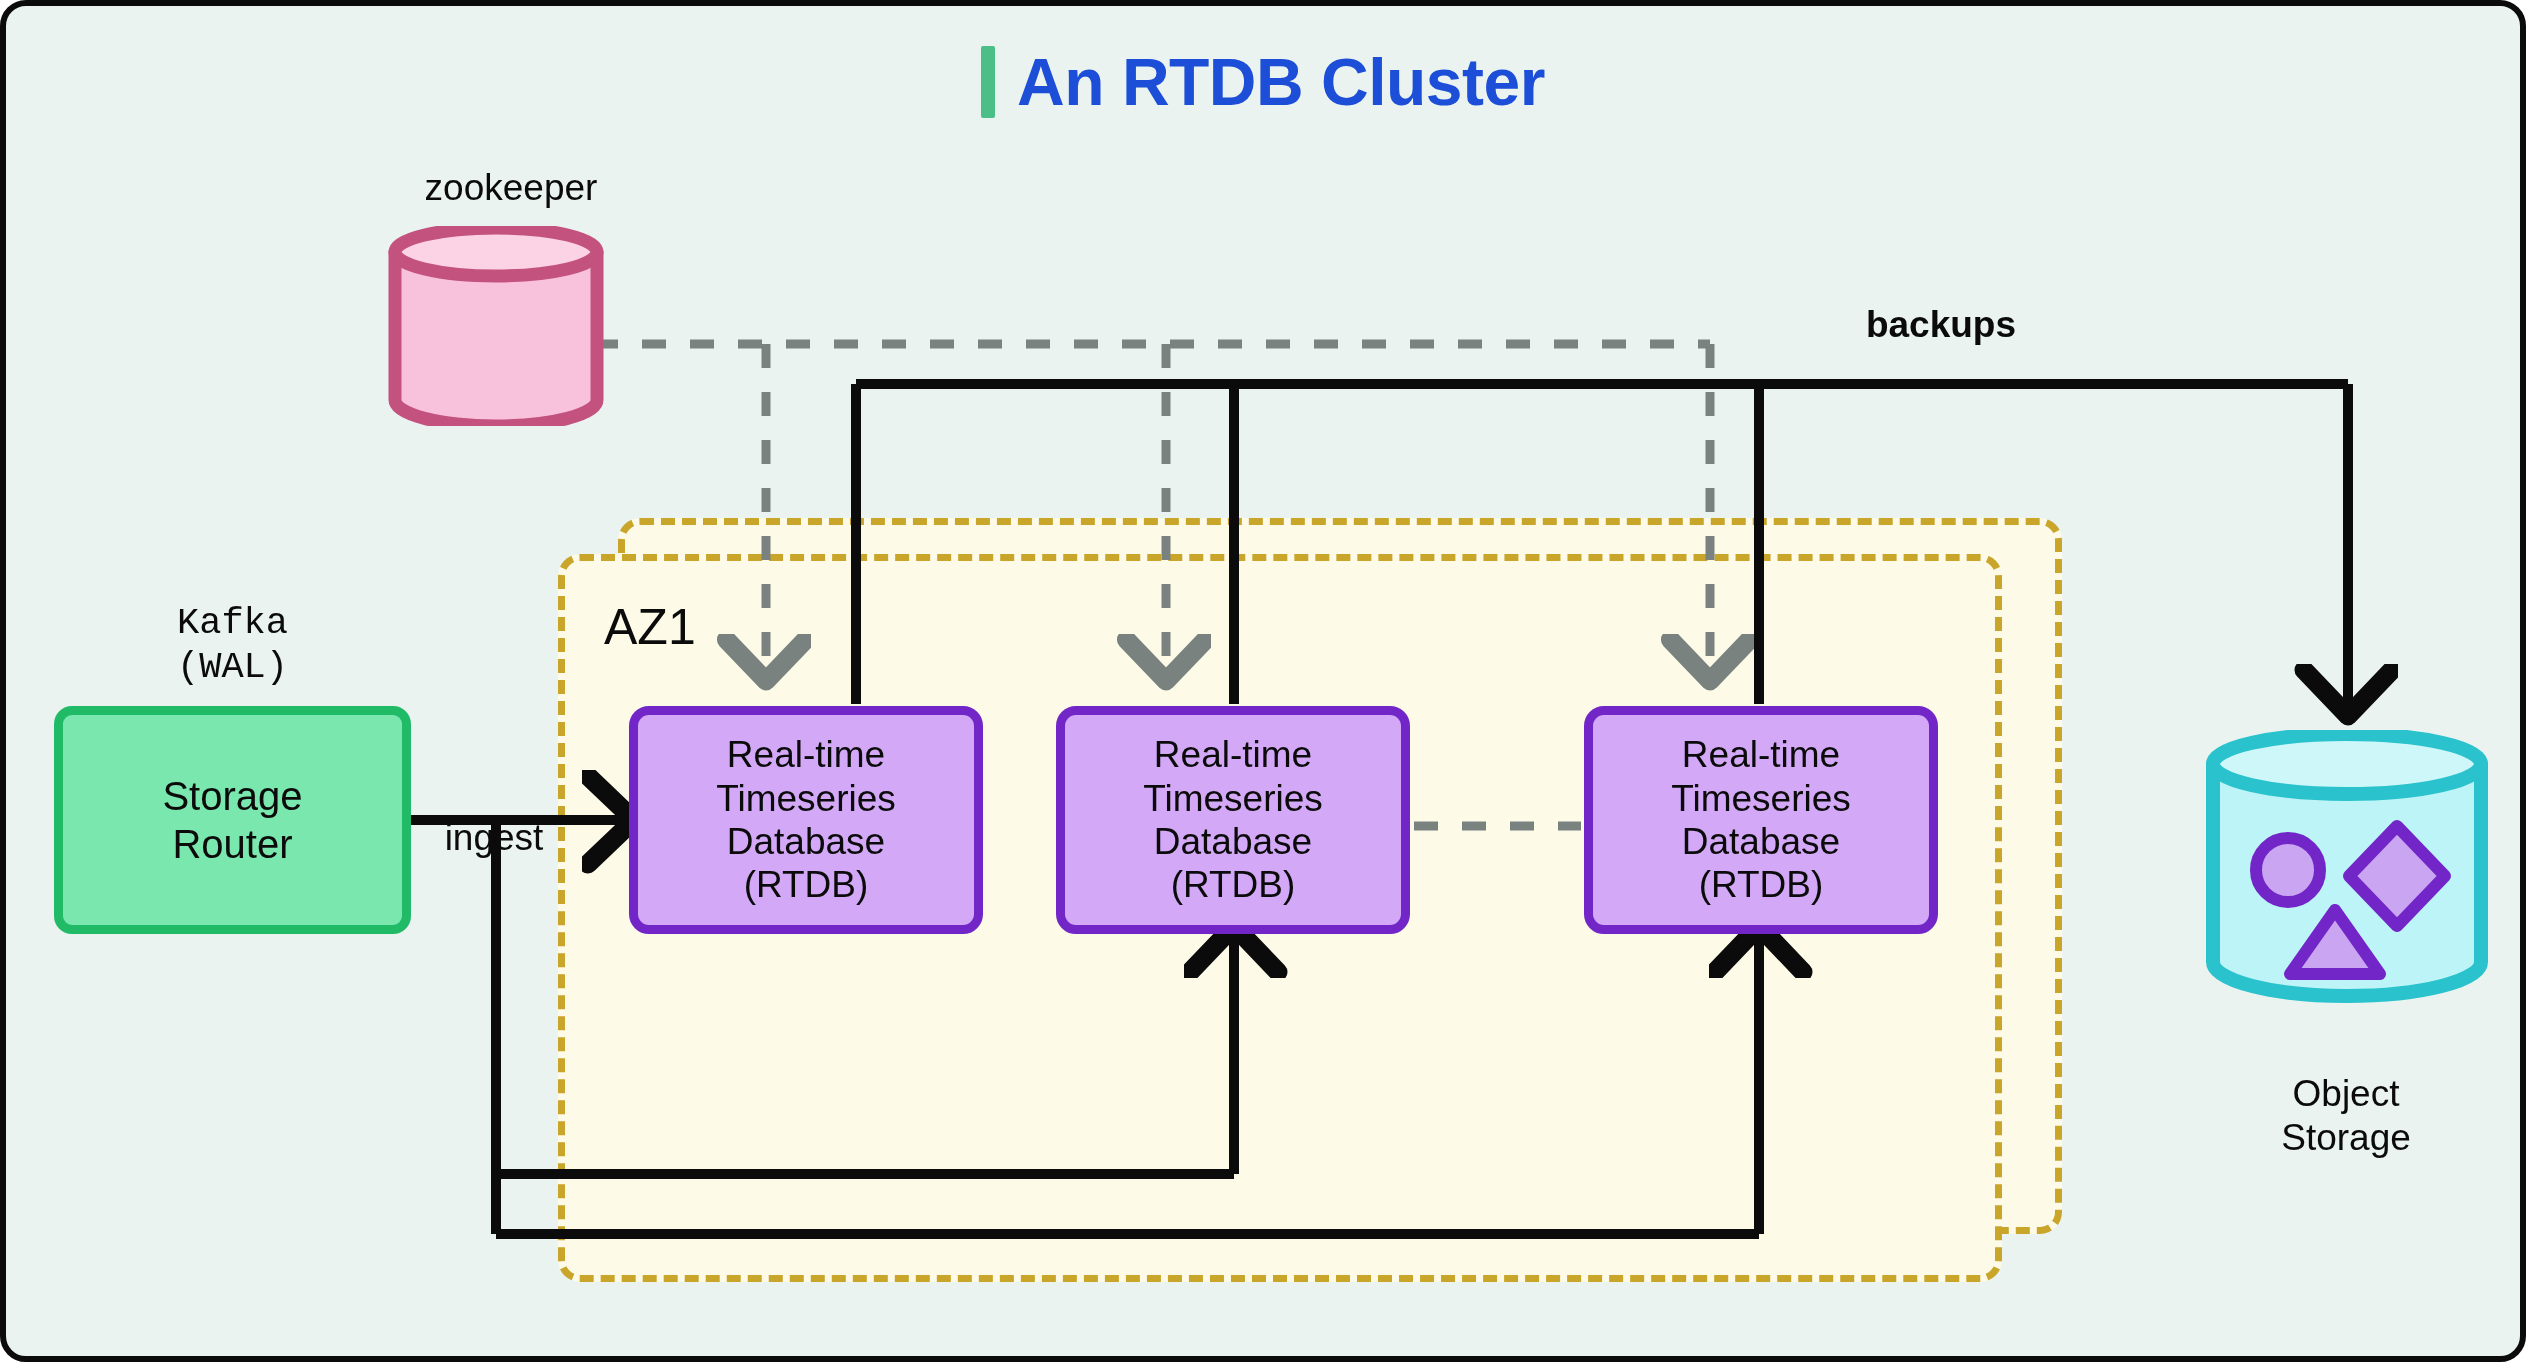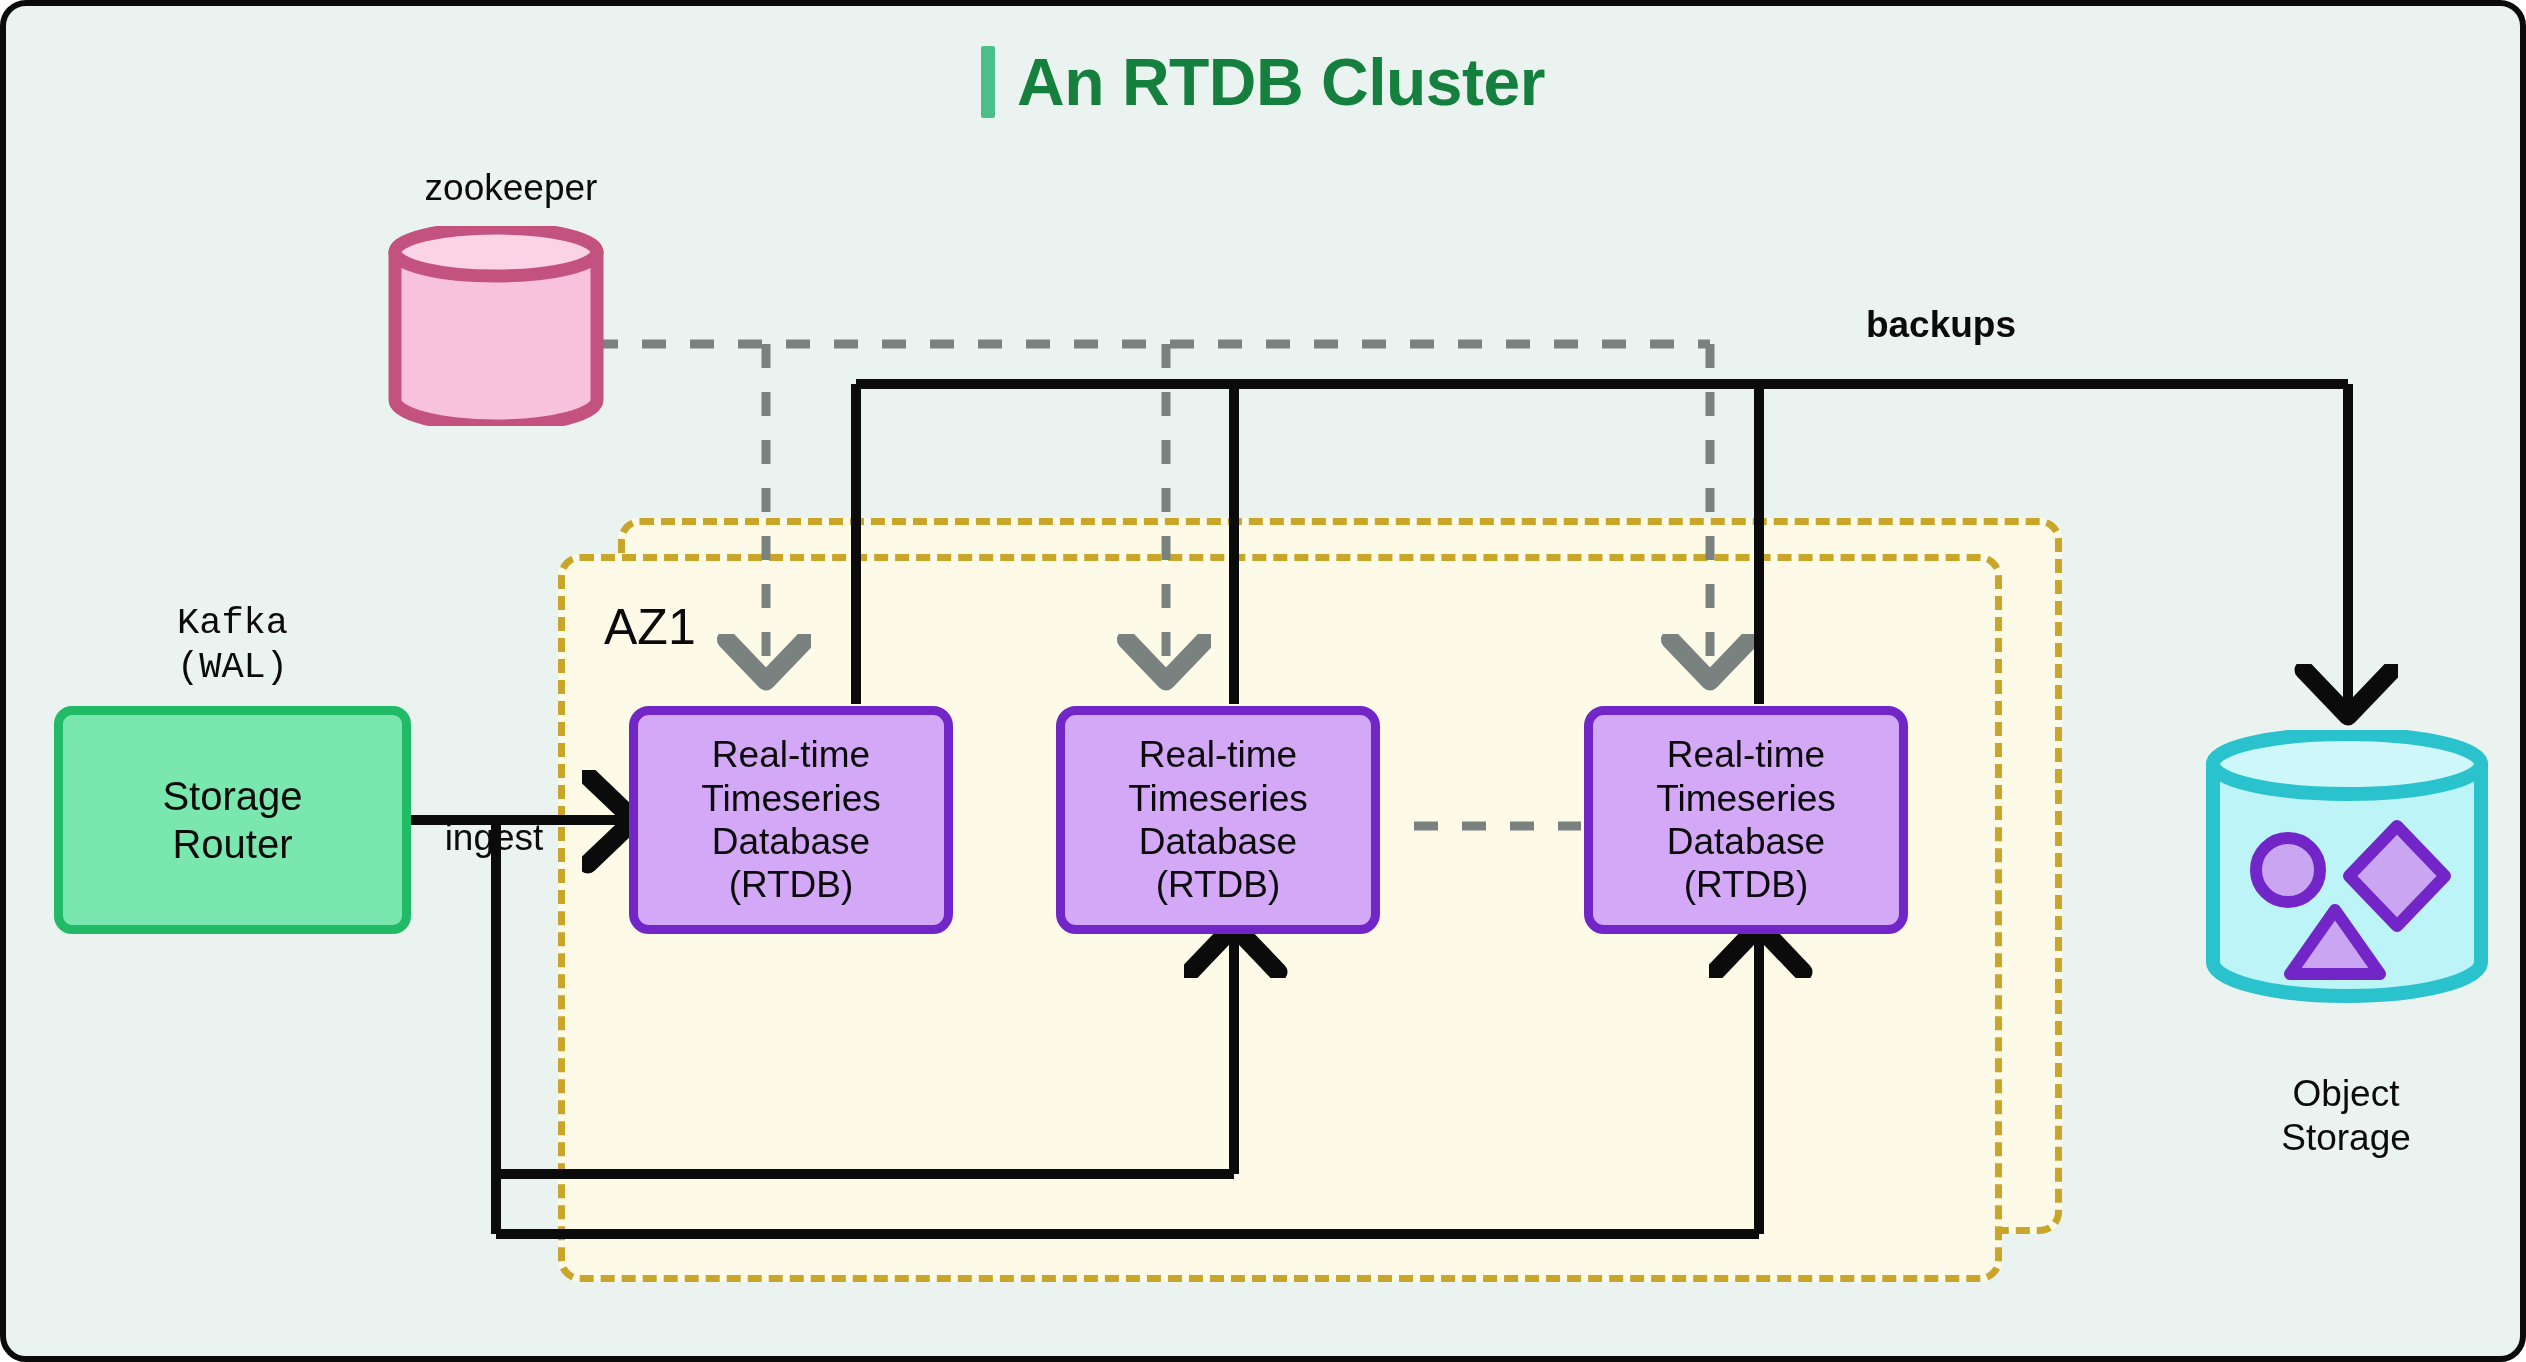--- a/index.html
+++ b/index.html
@@ -36,21 +36,21 @@
   }
   .title-bar {
     width: 14px;
     height: 72px;
     background: #4cbe88;
     border-radius: 2px;
   }
   .title-text {
     font-size: 66px;
     font-weight: 700;
-    color: #15803d;
+    color: #1d4ed8;
     letter-spacing: -0.5px;
     white-space: nowrap;
   }
   .lbl {
     position: absolute;
     color: #0b0b0b;
     white-space: pre-line;
     text-align: center;
     line-height: 1.18;
   }
@@ -69,21 +69,21 @@
     position: absolute;
     left: 598px;
     top: 592px;
     font-size: 50px;
     font-weight: 400;
     color: #0b0b0b;
   }
   
   .rtdb {
     position: absolute;
-    width: 324px;
+    width: 354px;
     height: 228px;
     background: #d3a8f6;
     border: 9px solid #7226c8;
     border-radius: 20px;
     box-sizing: border-box;
     display: flex;
     align-items: center;
     justify-content: center;
     text-align: center;
     font-size: 37px;

